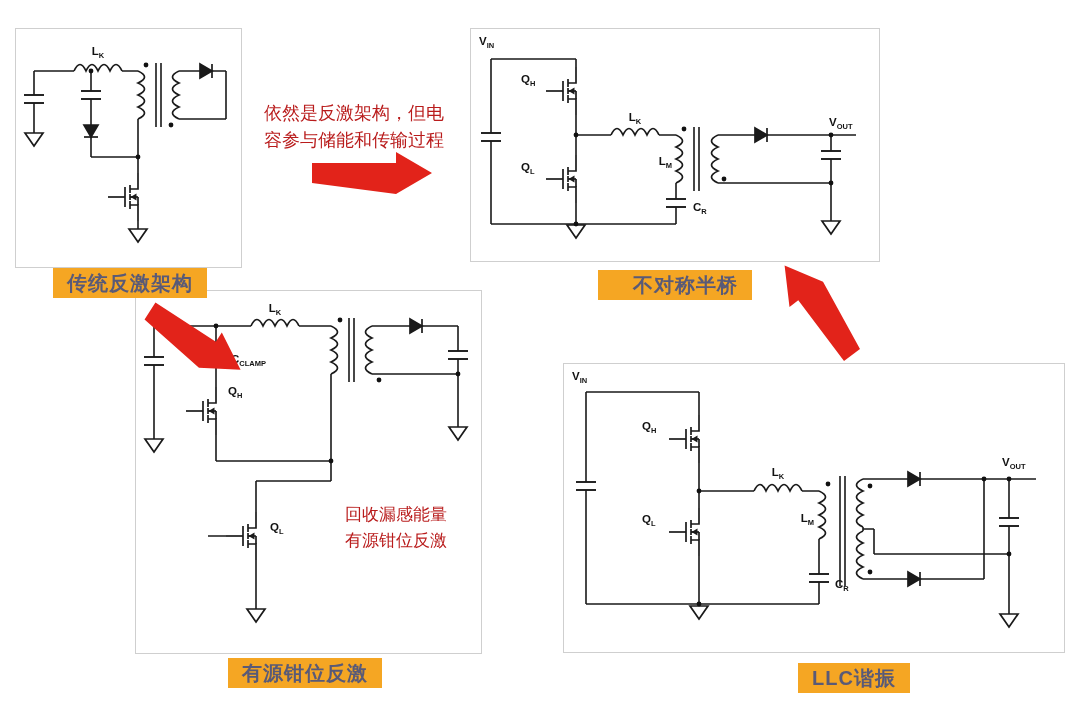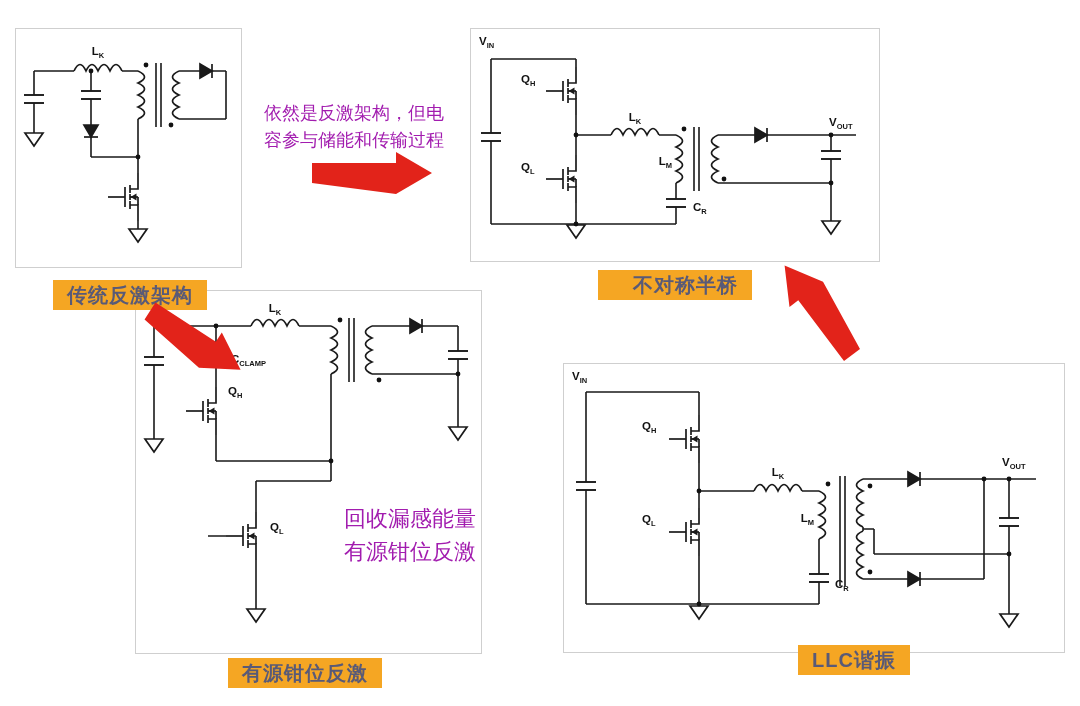--- a/index.html
+++ b/index.html
@@ -1,21 +1,21 @@
 <!DOCTYPE html>
 <html><head>
 <meta charset="utf-8">
 <style>
   html,body{margin:0;padding:0;background:#ffffff;font-family:"Liberation Sans",sans-serif;}
   #canvas{position:relative;width:1080px;height:706px;background:#ffffff;overflow:hidden;}
   .cbox{position:absolute;background:#ffffff;border:1px solid #cfcfcf;box-sizing:content-box;text-align:center;}
   .cbox svg{display:block;}
   .badge{position:absolute;background:#f5a623;color:#595a77;font-weight:bold;font-size:20px;
          padding:2px 14px;line-height:26px;letter-spacing:1px;}
-  .annotation{position:absolute;color:#a21caf;font-size:18px;font-weight:500;line-height:1.5;}
+  .annotation{position:absolute;color:#b91c1c;font-size:18px;font-weight:500;line-height:1.5;}
   .annotation.center{text-align:center;}
   .arrow{position:absolute;}
   
   .w{stroke:#1a1a1a;stroke-width:1.6;fill:none;}
   svg text{font-family:"Liberation Sans",sans-serif;font-weight:bold;fill:#111;font-size:11.5px;}
   svg text .sub{font-size:7.5px;}
   .dot{fill:#111;}
 </style>
 </head>
 <body>
@@ -170,27 +170,27 @@
       <text x="8" y="16"><tspan>V</tspan><tspan class="sub" dy="3">IN</tspan></text>
       <text x="78" y="66"><tspan>Q</tspan><tspan class="sub" dy="3">H</tspan></text>
       <text x="78" y="159"><tspan>Q</tspan><tspan class="sub" dy="3">L</tspan></text>
       <text x="214" y="112" text-anchor="middle"><tspan>L</tspan><tspan class="sub" dy="3">K</tspan></text>
       <text x="250" y="158" text-anchor="end"><tspan>L</tspan><tspan class="sub" dy="3">M</tspan></text>
       <text x="271" y="224"><tspan>C</tspan><tspan class="sub" dy="3">R</tspan></text>
       <text x="438" y="102"><tspan>V</tspan><tspan class="sub" dy="3">OUT</tspan></text>
     </svg>
   </div>
 
-  <div class="badge" style="left:53px;top:280px;">传统反激架构</div>
+  <div class="badge" style="left:53px;top:268px;">传统反激架构</div>
   <div class="badge" style="left:598px;top:270px;padding-left:35px;">不对称半桥</div>
   <div class="badge" style="left:228px;top:658px;">有源钳位反激</div>
-  <div class="badge" style="left:798px;top:645px;">LLC谐振</div>
+  <div class="badge" style="left:798px;top:663px;">LLC谐振</div>
 
   <div class="annotation center" style="left:256px;top:100px;width:196px;">依然是反激架构，但电容参与储能和传输过程</div>
-  <div class="annotation center" style="left:344px;top:502px;width:132px;font-size:22px;">
+  <div class="annotation center" style="left:330px;top:502px;width:132px;font-size:17px;">
     <div>回收漏感能量</div>
     <div>有源钳位反激</div>
   </div>
 
   <svg class="arrow" style="left:310px;top:145px;" width="125" height="56" viewBox="0 0 125 56">
     <polygon points="0,-10 84,-10 84,-21 120,0 84,21 0,10" transform="translate(2,28)" fill="#e2231a"></polygon>
   </svg>
   <svg class="arrow" style="left:142px;top:297px;" width="120" height="85" viewBox="0 0 120 85">
     <polygon points="0,-10 72,-10 72,-21 108,0 72,21 0,10" transform="translate(8,14) rotate(33)" fill="#e2231a"></polygon>
   </svg>

